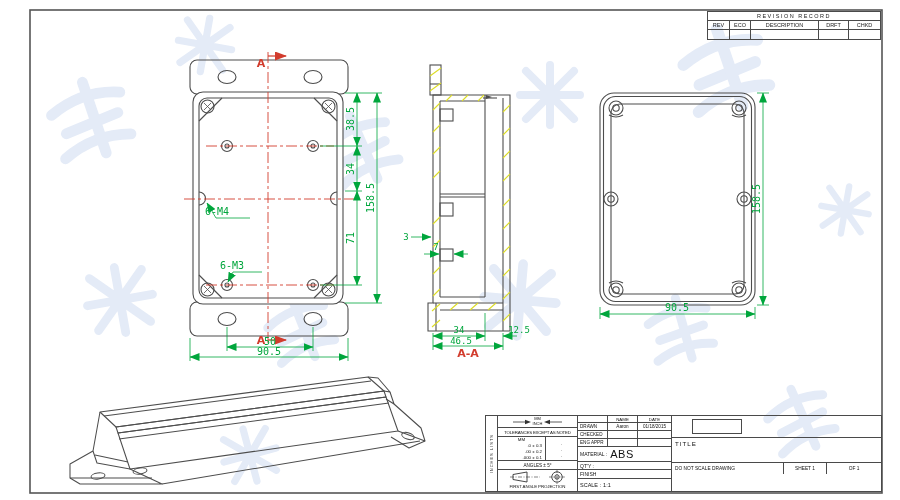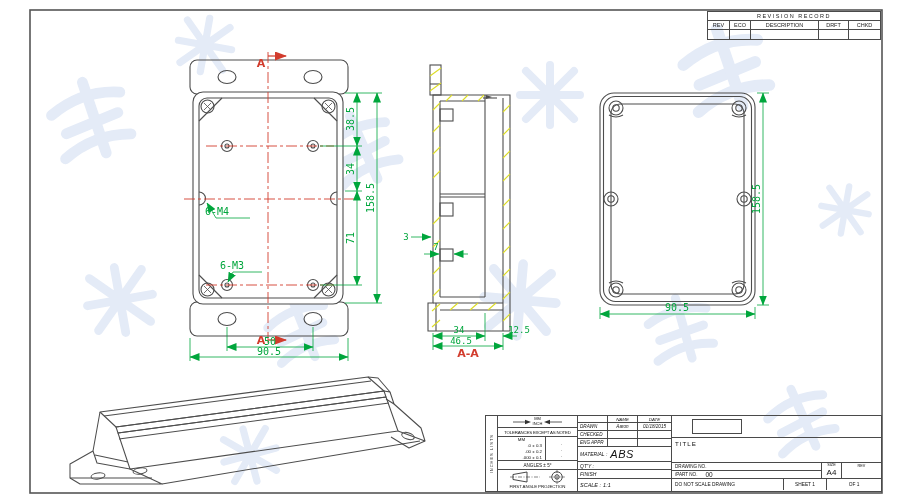--- a/index.html
+++ b/index.html
@@ -35,21 +35,21 @@
   .tol-table { height:24px; border-bottom:1px solid #4a4a4a; display:flex; }
   .tol-left { width:48px; border-right:1px solid #4a4a4a; display:flex; flex-direction:column; }
   .tol-left .th { height:6px; line-height:6px; text-align:center; font-size:4.4px; }
   .tol-left .tr { height:6px; line-height:6px; text-align:right; padding-right:3px; font-size:4.4px; }
   .tol-right { flex:1; display:flex; flex-direction:column; justify-content:flex-end; }
   .tol-right .tr { height:6px; line-height:6px; text-align:center; font-size:4.4px; }
   .tol-angles { height:9px; line-height:9px; border-bottom:1px solid #4a4a4a; text-align:center; font-size:4.6px; }
   .tol-icons { height:13px; display:flex; align-items:center; justify-content:center; gap:9px; }
   .tol-proj { height:8px; line-height:7px; text-align:center; font-size:4.4px; letter-spacing:-0.1px; }
 
-  .tb-names { width:94px; border-right:1px solid #4a4a4a; display:flex; flex-direction:column;font-style:italic; }
+  .tb-names { width:94px; border-right:1px solid #4a4a4a; display:flex; flex-direction:column; }
   .nr { display:flex; border-bottom:1px solid #4a4a4a; }
   .nr .nc { border-right:1px solid #4a4a4a; overflow:hidden; padding-left:2px; }
   .nr .nc.ctr { text-align:center; padding-left:0; }
   .nr .nc.last { border-right:none; }
   .nc.a { width:30px; } .nc.b { width:30px; } .nc.cflex { flex:1; }
   .nr1 { height:7px; line-height:7px; font-size:4.4px; }
   .nr2,.nr3,.nr4 { height:8px; line-height:7px; font-size:4.6px; }
   .nrow { border-bottom:1px solid #4a4a4a; padding-left:2px; display:flex; align-items:center; gap:3px; }
   .n-mat { height:15px; } .n-mat .big { font-size:11px; letter-spacing:0.5px; }
   .n-qty { height:8px; } .n-fin { height:9px; }
@@ -391,34 +391,20 @@
       <span>SCALE :</span>
       <span>1:1</span>
     </div>
   </div>
 
   <div class="tb-main">
     <div class="m-logo">
       <div class="logo-box"></div>
     </div>
     <div class="m-title">TITLE</div>
-    <div class="m-dwg">
-      <div class="d-no">
-        <div class="l1">DRAWING NO.</div>
-        <div class="l2">
-          <span>/PART NO.</span>
-          <span class="pn-val">00</span>
-        </div>
-      </div>
-      <div class="d-size">
-        <div class="sz-l">SIZE</div>
-        <div class="sz-v">A4</div>
-      </div>
-      <div class="d-rev">REV</div>
-    </div>
     <div class="m-bot">
       <div class="b1">DO NOT SCALE DRAWING</div>
       <div class="b2">SHEET 1</div>
       <div class="b3">OF 1</div>
     </div>
   </div>
 </div>
 
 </div>
 

